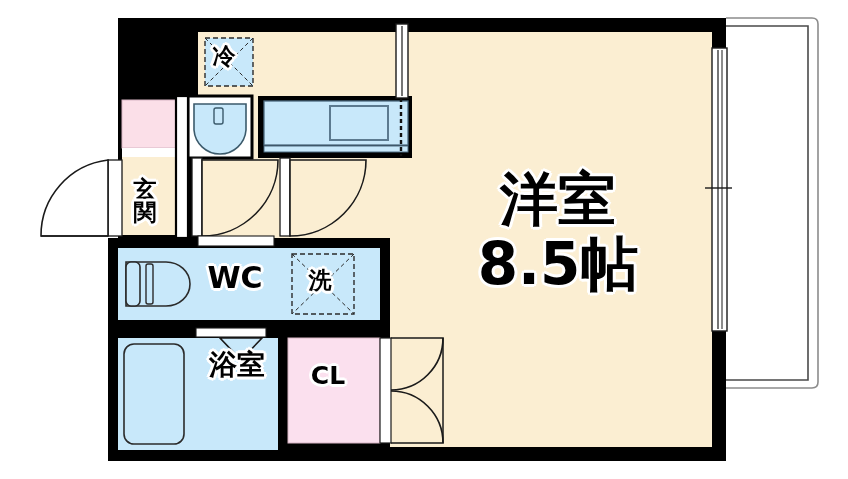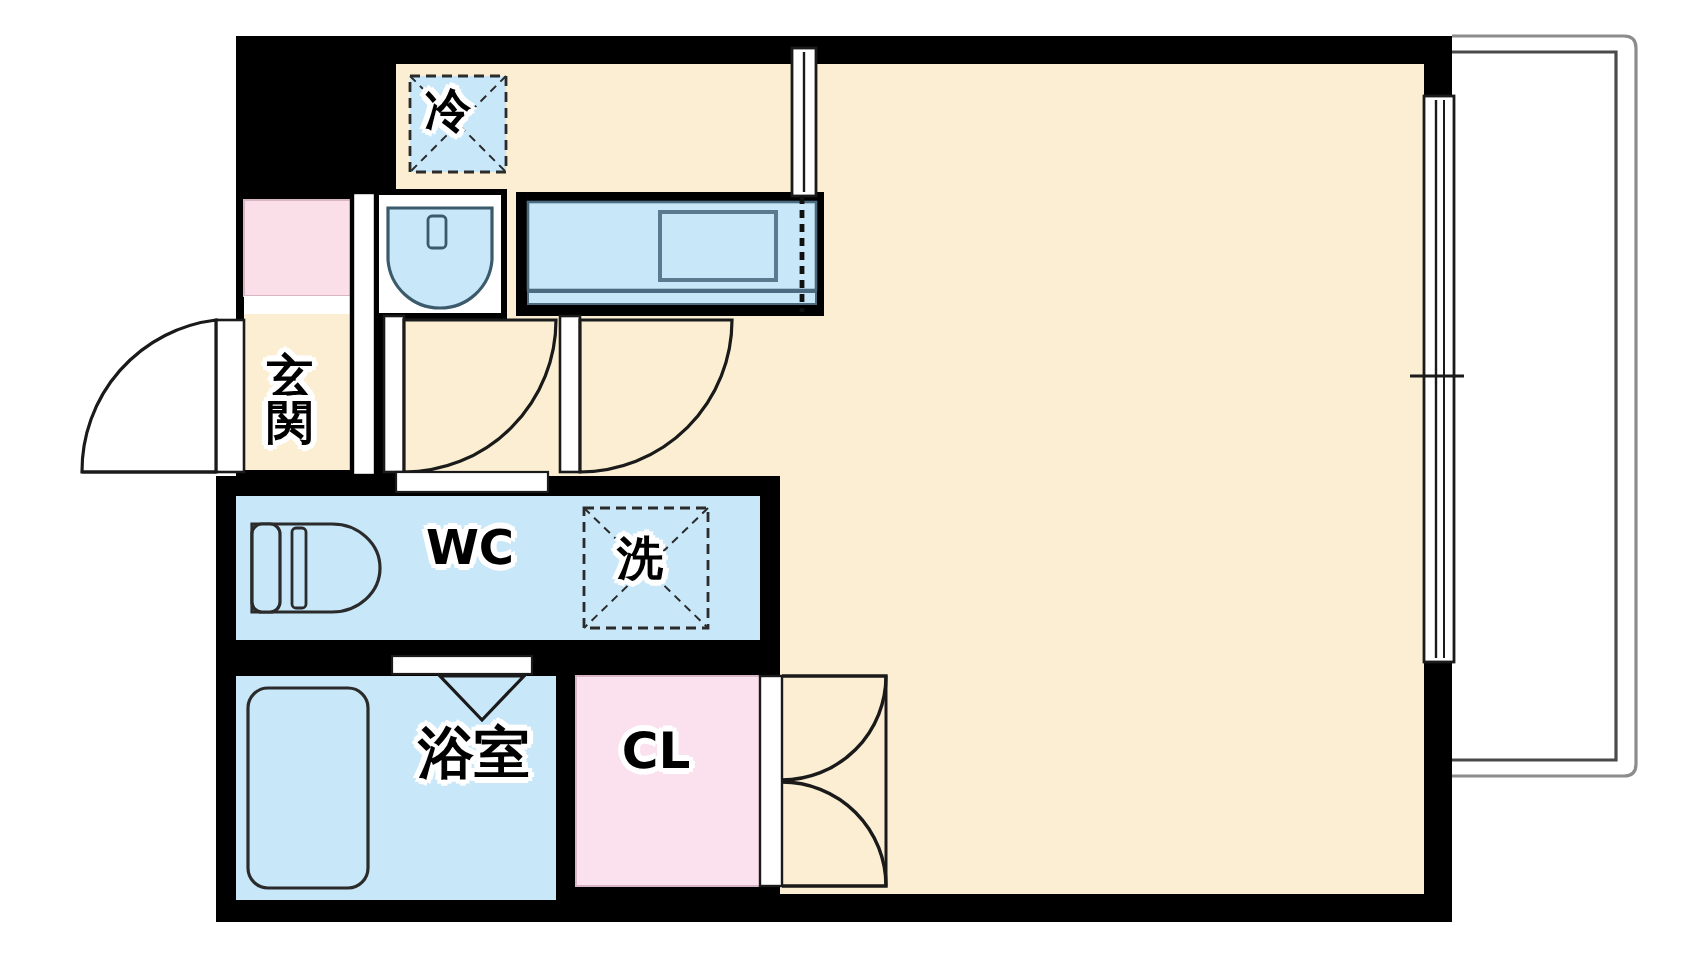--- a/index.html
+++ b/index.html
@@ -37,22 +37,22 @@
        2px  0   0 #fff, -2px  0   0 #fff,
        0    2px 0 #fff,  0   -2px 0 #fff,
        2px  2px 0 #fff, -2px  2px 0 #fff,
        2px -2px 0 #fff, -2px -2px 0 #fff,
        3px  0   0 #fff, -3px  0   0 #fff,
        0    3px 0 #fff,  0   -3px 0 #fff;
     pointer-events: none;
   }
   .lbl-main      { left: 428px; top: 168px; width: 260px; font-size: 58px; }
   .lbl-main .l2  { display: block; margin-top: 2px; }
-  .lbl-wc        { left: 196px; top: 262px; width: 78px;  font-size: 24px; }
-  .lbl-bath      { left: 196px; top: 362px; width: 82px;  font-size: 28px; }
+  .lbl-wc        { left: 196px; top: 262px; width: 78px;  font-size: 30px; }
+  .lbl-bath      { left: 196px; top: 350px; width: 82px;  font-size: 28px; }
   .lbl-cl        { left: 290px; top: 362px; width: 76px;  font-size: 25px; }
   .lbl-sen       { left: 300px; top: 268px; width: 40px;  font-size: 23px; }
   .lbl-rei       { left: 203px; top: 44px;  width: 42px;  font-size: 23px; }
   .lbl-genkan    { left: 127px; top: 178px; width: 36px;  font-size: 23px; line-height: 1.0;}
   .lbl-genkan .l2{ display:block; }
 </style>
 </head>
 <body>
 
 <div id="plan-root">
@@ -188,20 +188,24 @@
     <g>
       <rect x="712" y="48" width="15" height="283" fill="#ffffff" stroke="#1a1a1a" stroke-width="1.4"></rect>
       <line x1="718" y1="50" x2="718" y2="329" stroke="#1a1a1a" stroke-width="1.2"></line>
       <line x1="722" y1="50" x2="722" y2="329" stroke="#1a1a1a" stroke-width="1.0"></line>
 
       <line x1="705" y1="188" x2="732" y2="188" stroke="#1a1a1a" stroke-width="1.4"></line>
     </g>
 
   </svg>
 
+  <div class="room-label lbl-main">
+    <span>洋室</span>
+    <span class="l2">8.5帖</span>
+  </div>
 
   <div class="room-label lbl-wc">WC</div>
 
   <div class="room-label lbl-bath">浴室</div>
 
   <div class="room-label lbl-cl">CL</div>
 
   <div class="room-label lbl-sen">洗</div>
 
   <div class="room-label lbl-rei">冷</div>

